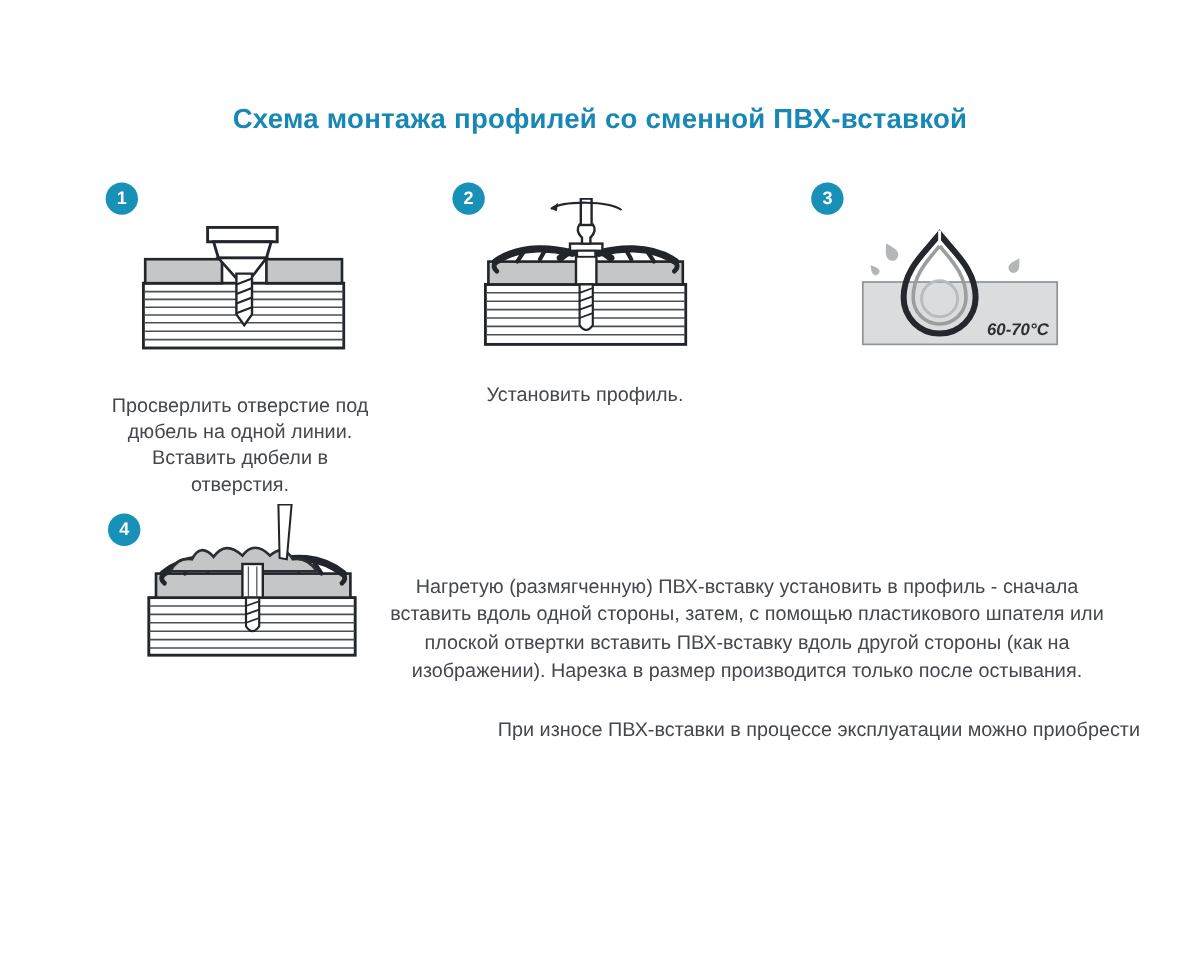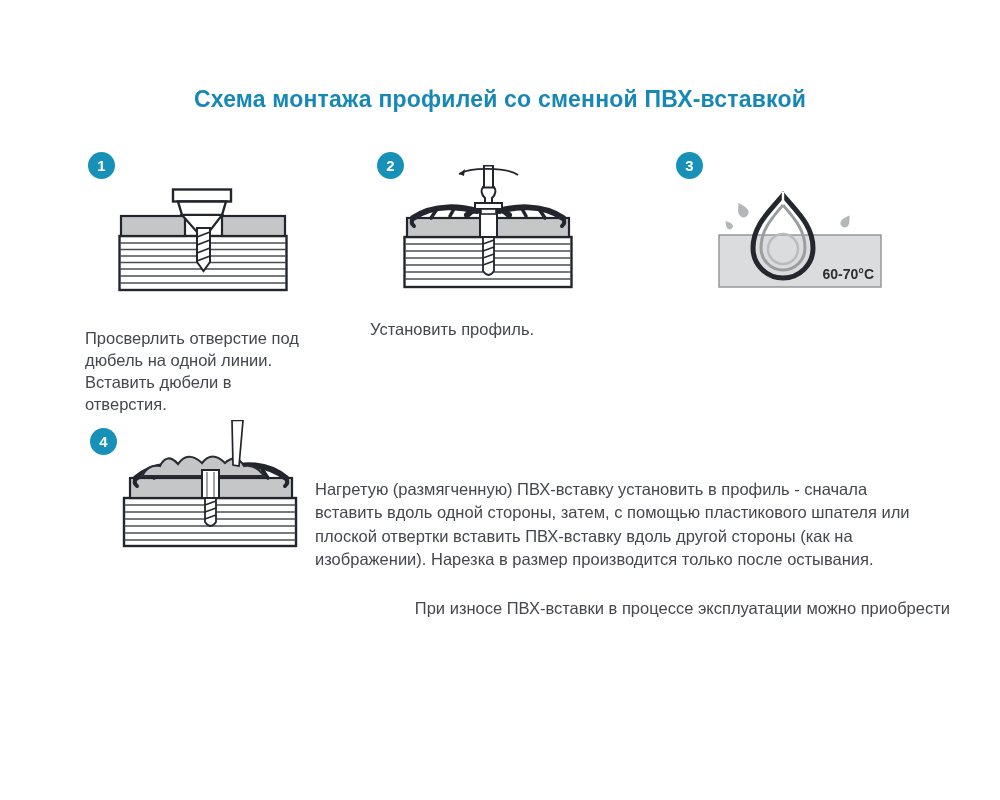--- a/index.html
+++ b/index.html
@@ -13,21 +13,21 @@
     position:absolute; left:0; top:86px; width:1000px;
     text-align:center; font-size:23px; font-weight:bold;
     color:#1787b5; letter-spacing:0.2px;
   }
   .badge {
     position:absolute; width:27px; height:27px; border-radius:50%;
     background:#1791b7; color:#ffffff; font-size:15px; font-weight:bold;
     display:flex; align-items:center; justify-content:center;
   }
   .cap {
-    position:absolute; text-align:left; font-size:16.5px;
+    position:absolute; text-align:center; font-size:16.5px;
     color:#44474d; line-height:1.34;
   }
   .illus { position:absolute; }
   .footer {
     position:absolute; left:50px; top:596px; width:900px;
     text-align:right; font-size:16.5px; color:#44474d; line-height:1.55;
   }
   svg text { font-family:"Liberation Sans", sans-serif; }
 </style>
 </head>
@@ -120,21 +120,21 @@
 
       <path d="M115,10 C104,2 67,2 56,9" fill="none" stroke="#22262c" stroke-width="1.7"></path>
       <path d="M56,9 l6,-5 l-1,7 Z" fill="#22262c"></path>
     </svg>
   </div>
   <div class="cap" style="left:370px; top:318px; width:235px;">Установить профиль.</div>
 
   <div class="badge" style="left:676px; top:152px;">
     <span>3</span>
   </div>
-  <div class="illus" style="left:710px; top:185px; width:175px; height:105px;">
+  <div class="illus" style="left:710px; top:185px; width:175px; height:105px;font-style:italic;">
     <svg width="175" height="105" viewBox="0 0 175 105">
 
       <rect x="9" y="50" width="162" height="52" fill="#dadcdd" stroke="#8f9296" stroke-width="1.4"></rect>
 
       <circle cx="73" cy="64" r="15" fill="none" stroke="#b9bcbe" stroke-width="2.4"></circle>
       <path d="M73,20 C63,32 51,44 51,63 A22,22 0 1 0 95,63 C95,44 83,32 73,20" fill="none" stroke="#9b9ea1" stroke-width="3"></path>
 
       <path d="M73,10 C60,26 43,40 43,63 A30,30 0 1 0 103,63 C103,40 86,26 73,10 Z" fill="none" stroke="#24272d" stroke-width="5"></path>
       <line x1="73" y1="7" x2="73" y2="17" stroke="#ffffff" stroke-width="2.4"></line>
 

